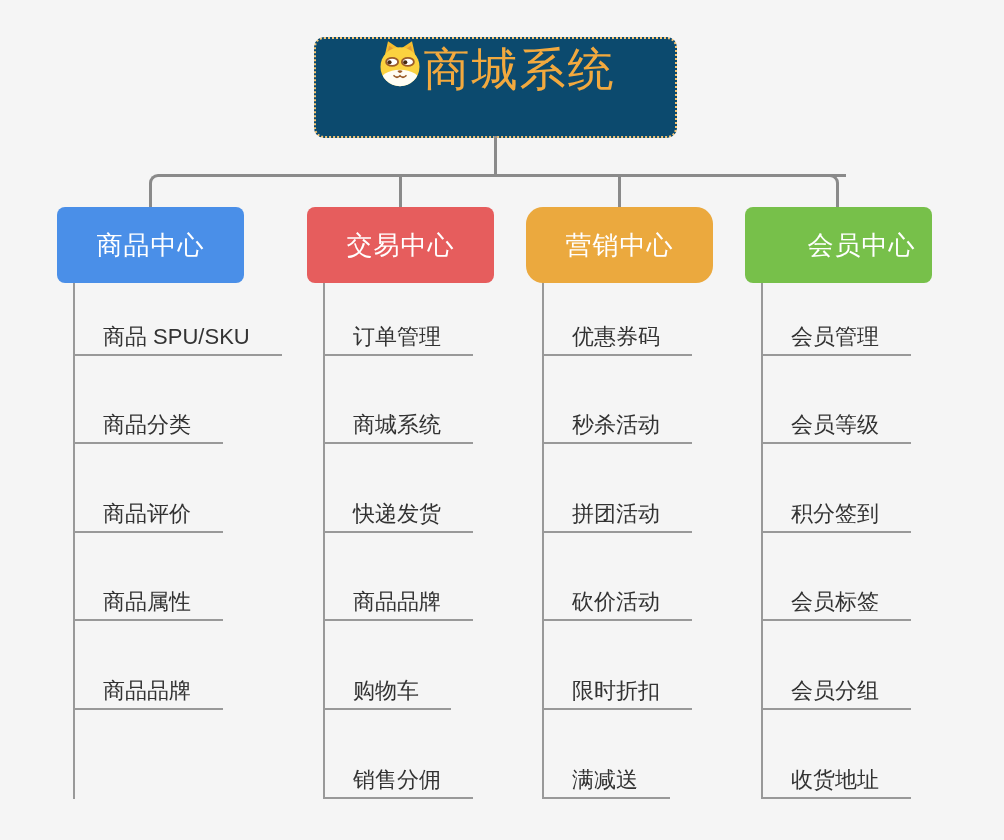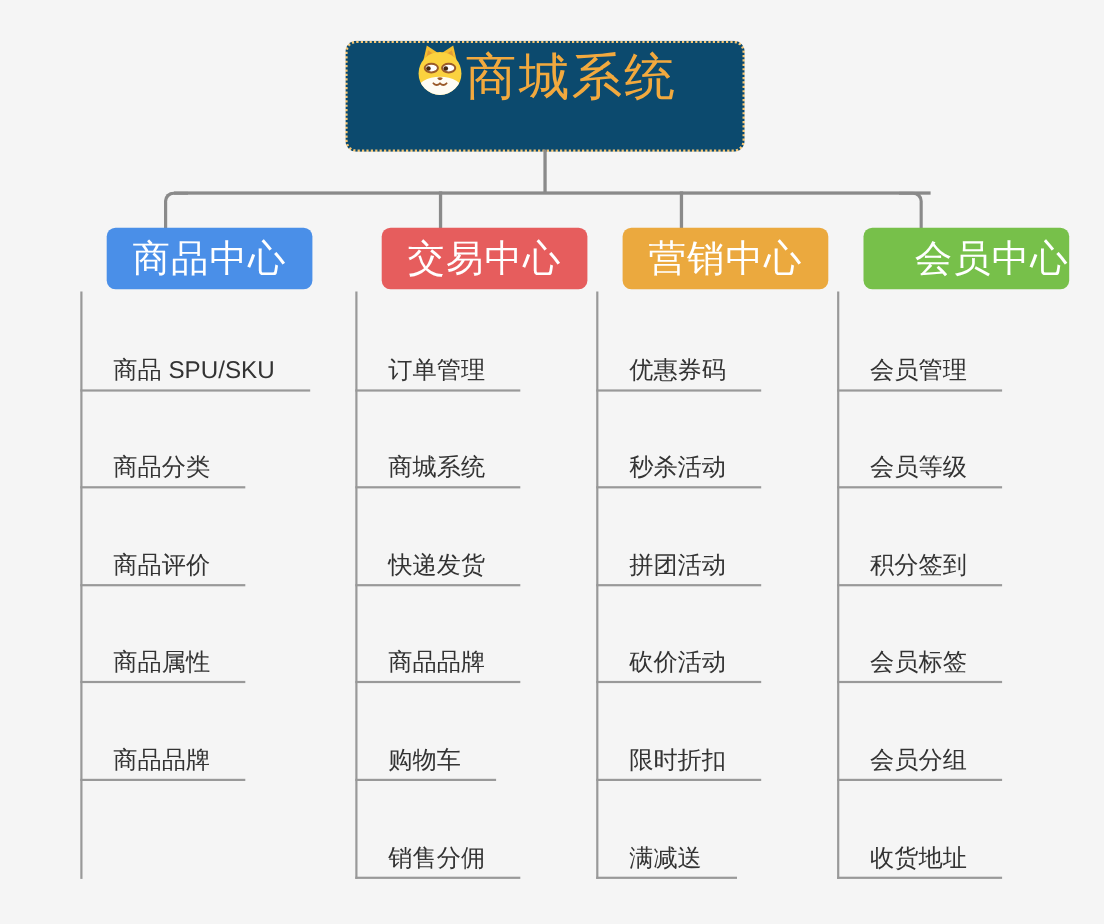--- a/index.html
+++ b/index.html
@@ -43,23 +43,23 @@
 
   
   .branch { position:absolute; top:207px; width:187px; }
   .branch-1 { left:57px; }
   .branch-2 { left:307px;border-radius:20px; }
   .branch-3 { left:526px; }
   .branch-4 { left:745px; }
 
   .branch-header {
     position:relative; z-index:2;
-    width:187px; height:56px; border-radius:8px;
+    width:187px; height:76px; border-radius:8px;
     display:flex; align-items:center; justify-content:center;
-    color:#ffffff; font-size:34px; letter-spacing:1px; white-space:nowrap;margin-left:40px;
+    color:#ffffff; font-size:26px; letter-spacing:1px; white-space:nowrap;
   }
 
   .spine {
     position:absolute; left:16px; top:58px; width:2px; height:534px;
     background:#999999; z-index:1;
   }
 
   .rows { position:absolute; left:0; top:60px; }
   .row  { height:88.6px; display:flex; align-items:flex-end; }
   .leaf {
@@ -145,21 +145,21 @@
         <div class="leaf">购物车</div>
       </div>
     <div class="row">
         <div class="leaf">销售分佣</div>
       </div>
   </div>
 </div>
 
 <div class="branch branch-3">
   <div class="spine"></div>
-  <div class="branch-header" style="background: rgb(235, 169, 62);">营销中心</div>
+  <div class="branch-header" style="background: rgb(235, 169, 62); border-radius: 17px;">营销中心</div>
   <div class="rows">
     <div class="row">
         <div class="leaf">优惠券码</div>
       </div>
     <div class="row">
         <div class="leaf">秒杀活动</div>
       </div>
     <div class="row">
         <div class="leaf">拼团活动</div>
       </div>

